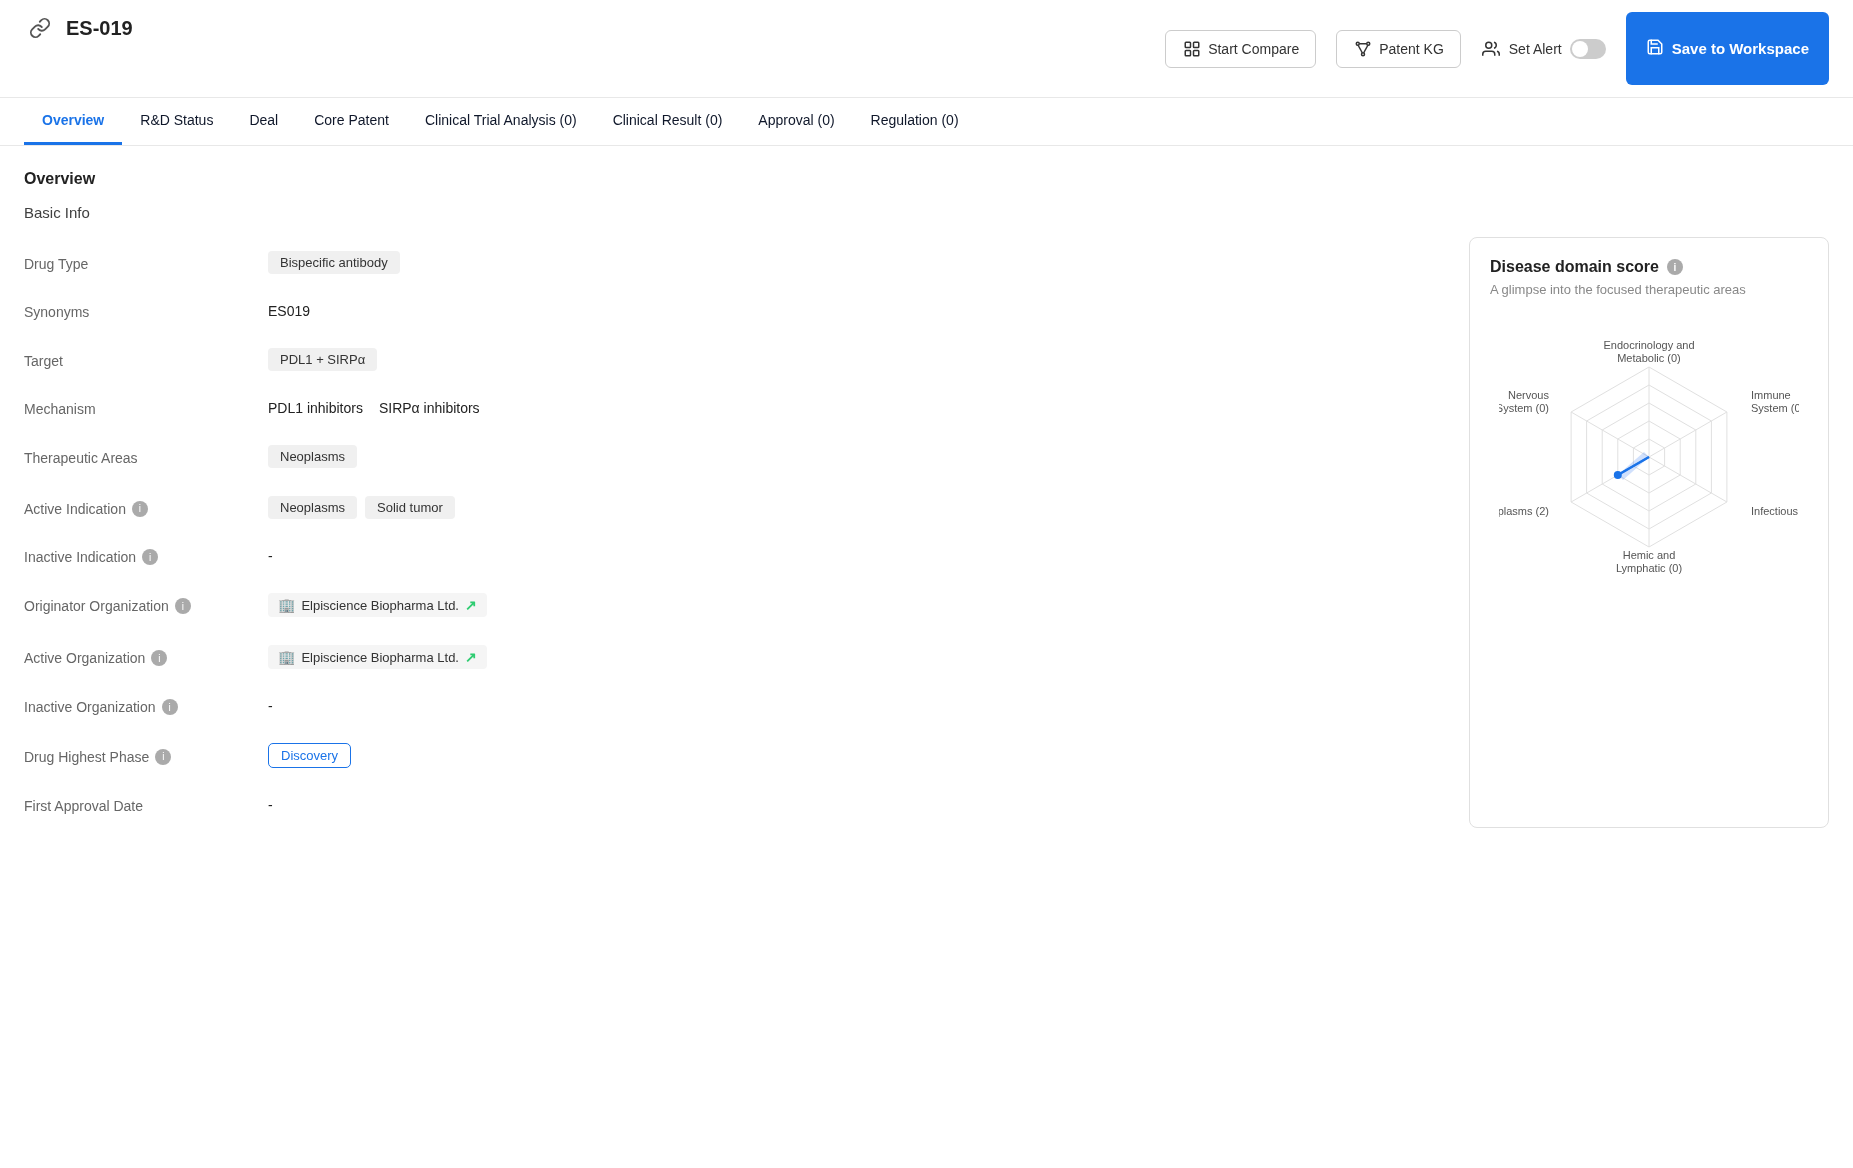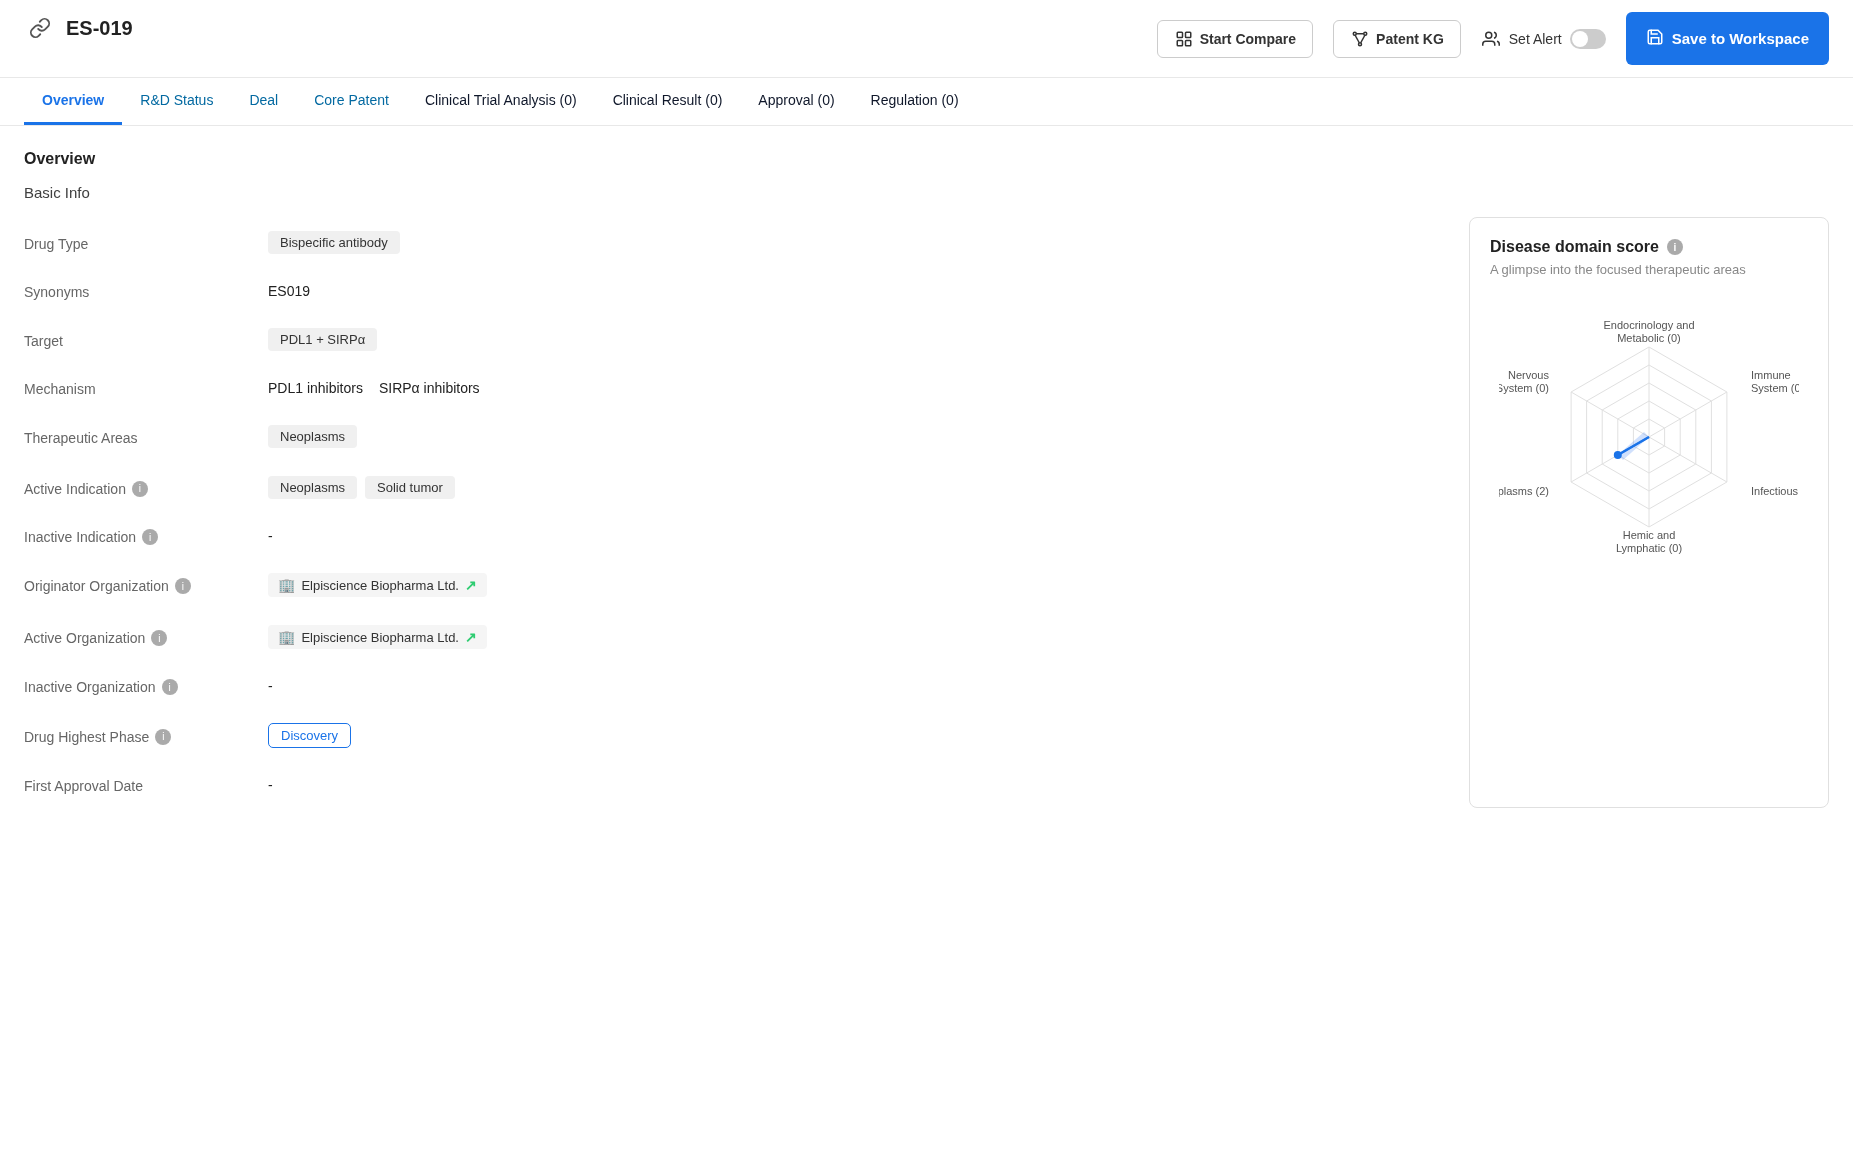--- a/index.html
+++ b/index.html
@@ -42,21 +42,21 @@
       display: flex;
       align-items: center;
       gap: 6px;
       padding: 8px 16px;
       border: 1.5px solid #ccc;
       border-radius: 6px;
       background: #fff;
       cursor: pointer;
       font-size: 14px;
       color: #333;
-      font-weight: 700;
+      font-weight: 400;
     }
     .header-btn-icon {
       width: 20px;
       height: 20px;
       display: inline-flex;
       align-items: center;
       justify-content: center;
     }
     .set-alert-area {
       display: flex;
@@ -81,21 +81,21 @@
       background: #fff;
       border-radius: 50%;
       top: 2px;
       left: 2px;
       transition: left 0.2s;
     }
     .save-btn {
       display: flex;
       align-items: center;
       gap: 8px;
-      padding: 16px 20px;
+      padding: 26px 20px;
       background: #1a73e8;
       color: #fff;
       border: none;
       border-radius: 6px;
       cursor: pointer;
       font-size: 15px;
       font-weight: 600;
     }
 
     
@@ -103,21 +103,21 @@
       display: flex;
       align-items: center;
       padding: 0 24px;
       border-bottom: 1px solid #e8e8e8;
       gap: 0;
     }
     .tab {
       padding: 14px 18px;
       font-size: 14px;
       cursor: pointer;
-      color: #0369a1;
+      color: #0f172a;
       border-bottom: 3px solid transparent;
       font-weight: 400;
       white-space: nowrap;
     }
     .tab.active {
       color: #1a73e8;
       border-bottom: 3px solid #1a73e8;
       font-weight: 600;
     }
     .tab.disabled { color: #0f172a; cursor: default; }

